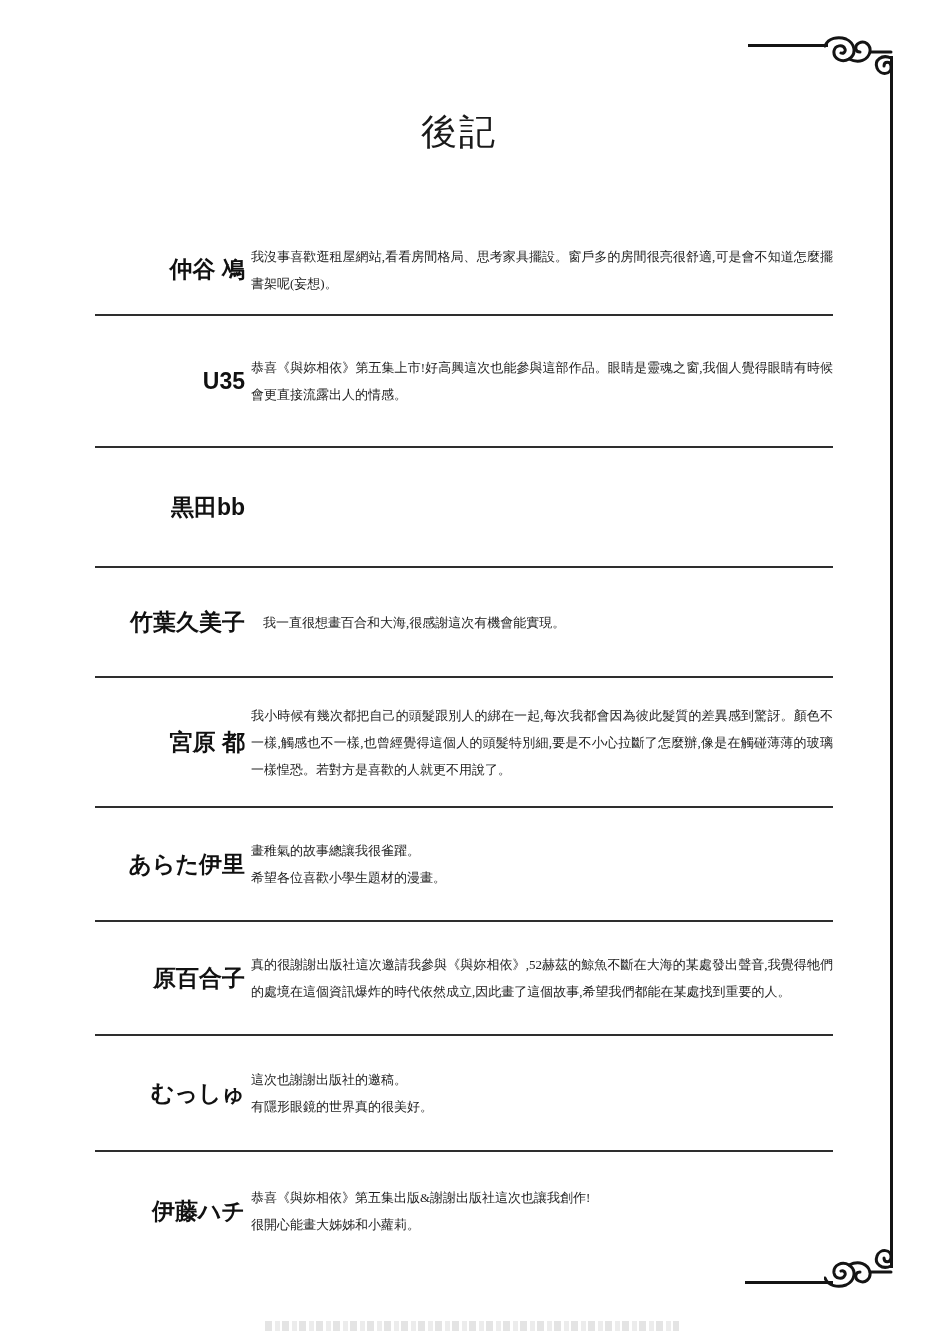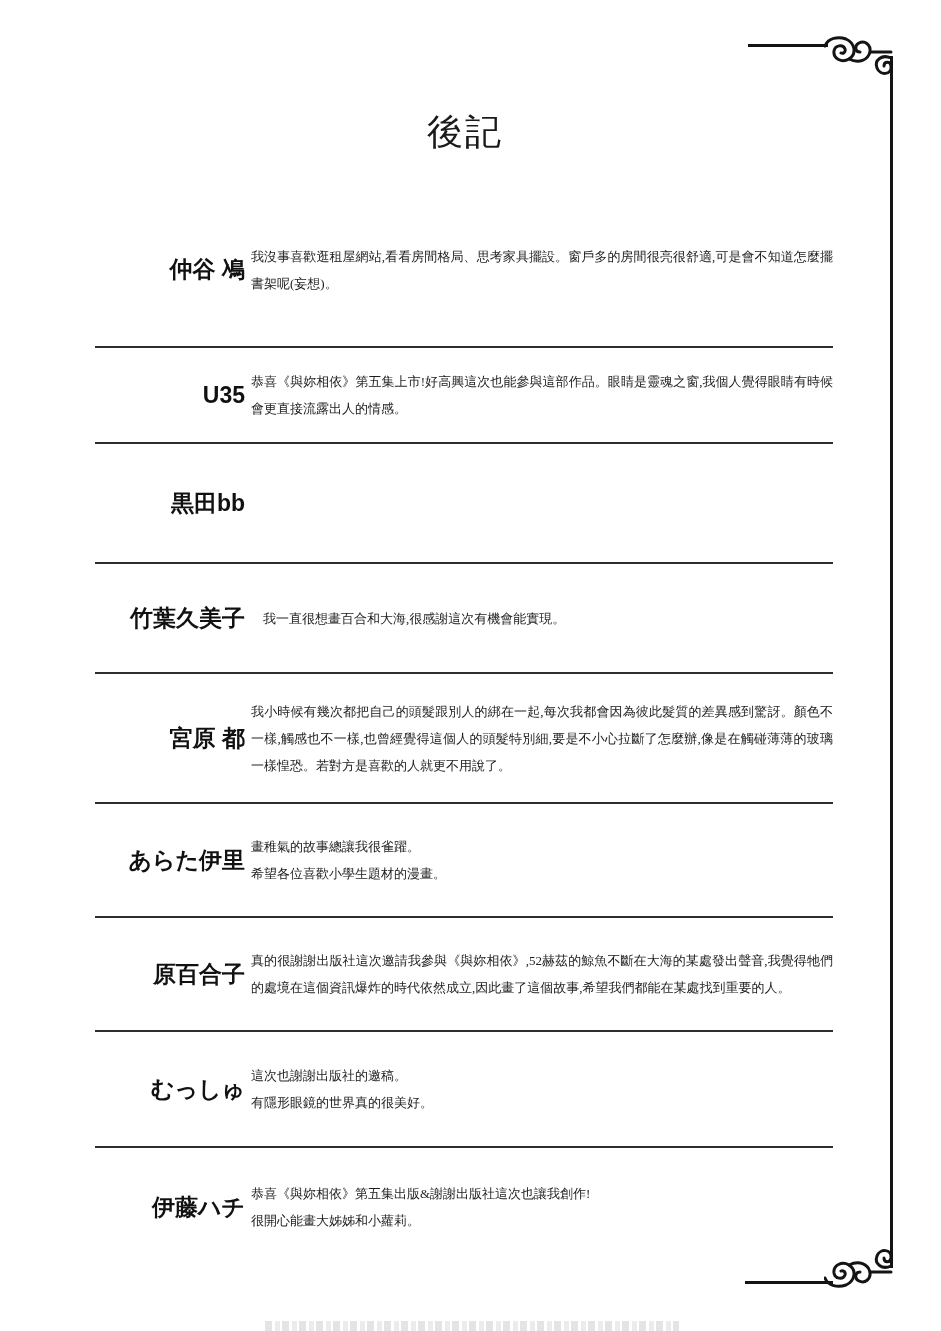--- a/index.html
+++ b/index.html
@@ -1,33 +1,33 @@
 <!DOCTYPE html>
 <html><head>
 <meta charset="utf-8">
 <style>
   html,body{margin:0;padding:0;}
   body{
     width:941px;height:1331px;position:relative;background:#ffffff;
     font-family:"Liberation Serif", serif;overflow:hidden;
   }
   .page-title{
-    position:absolute;left:95px;top:108px;width:740px;margin:0;
+    position:absolute;left:89px;top:108px;width:740px;margin:0;
     text-align:center;font-size:36px;font-weight:500;letter-spacing:2px;
     color:#1a1a1a;font-family:"Liberation Serif", serif;
   }
   .entries{
     position:absolute;left:95px;top:225px;width:738px;
   }
   .entry{
     display:flex;align-items:center;box-sizing:border-box;
   }
   .entry + .entry{border-top:2px solid #2e2e2e;}
   .entry:nth-child(1){height:89px;}
-  .entry:nth-child(2){height:96px;margin-top:32px;}
+  .entry:nth-child(2){height:132px;}
   .entry:nth-child(3){height:120px;}
   .entry:nth-child(4){height:110px;gap:12px;}
   .entry:nth-child(5){height:130px;}
   .entry:nth-child(6){height:114px;}
   .entry:nth-child(7){height:114px;}
   .entry:nth-child(8){height:116px;}
   .entry:nth-child(9){height:120px;}
   .name{
     flex:0 0 150px;width:150px;text-align:right;
     font-family:"Liberation Sans", sans-serif;font-weight:bold;

